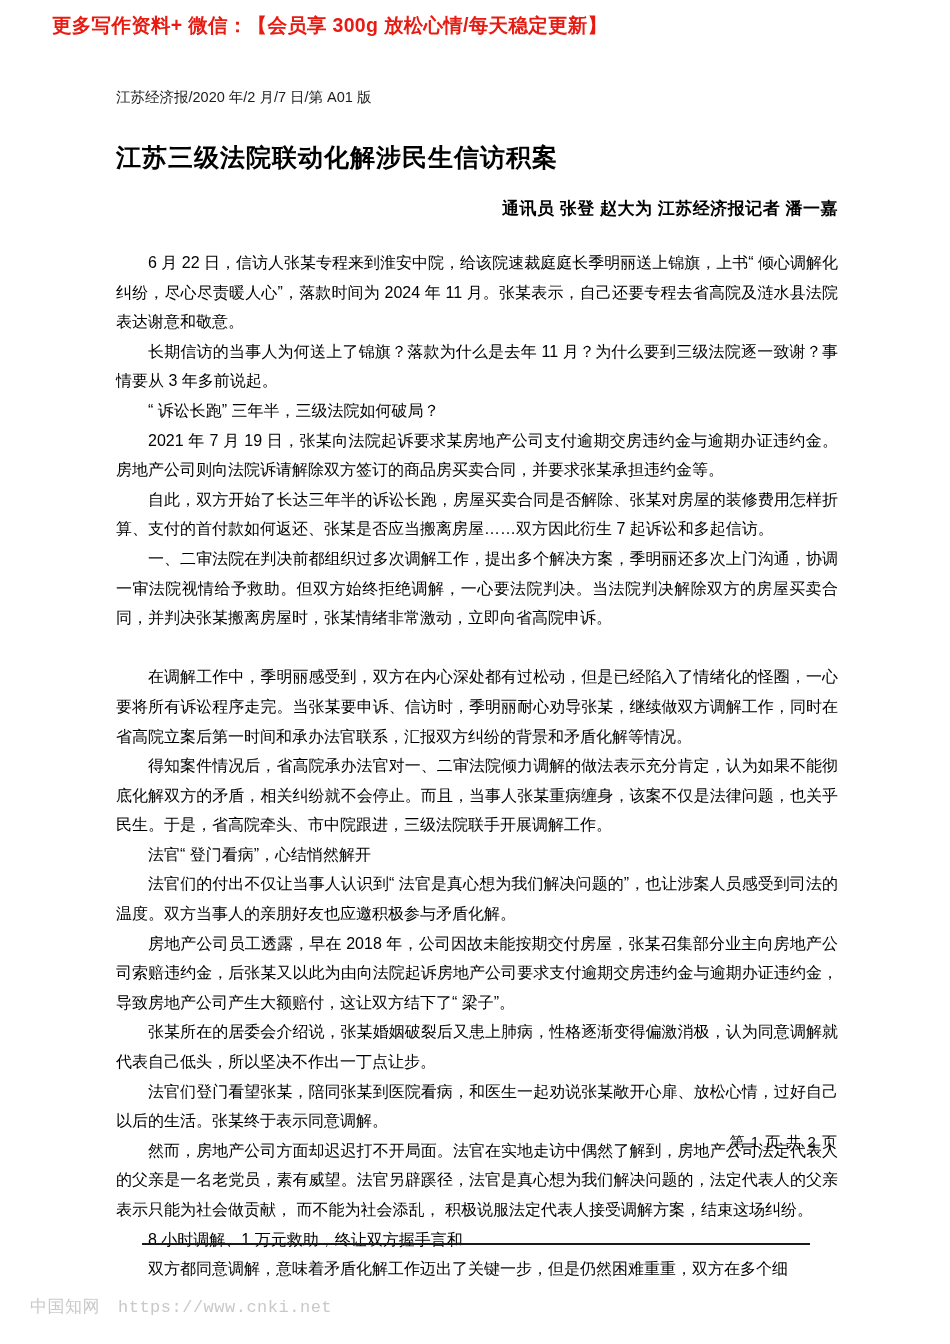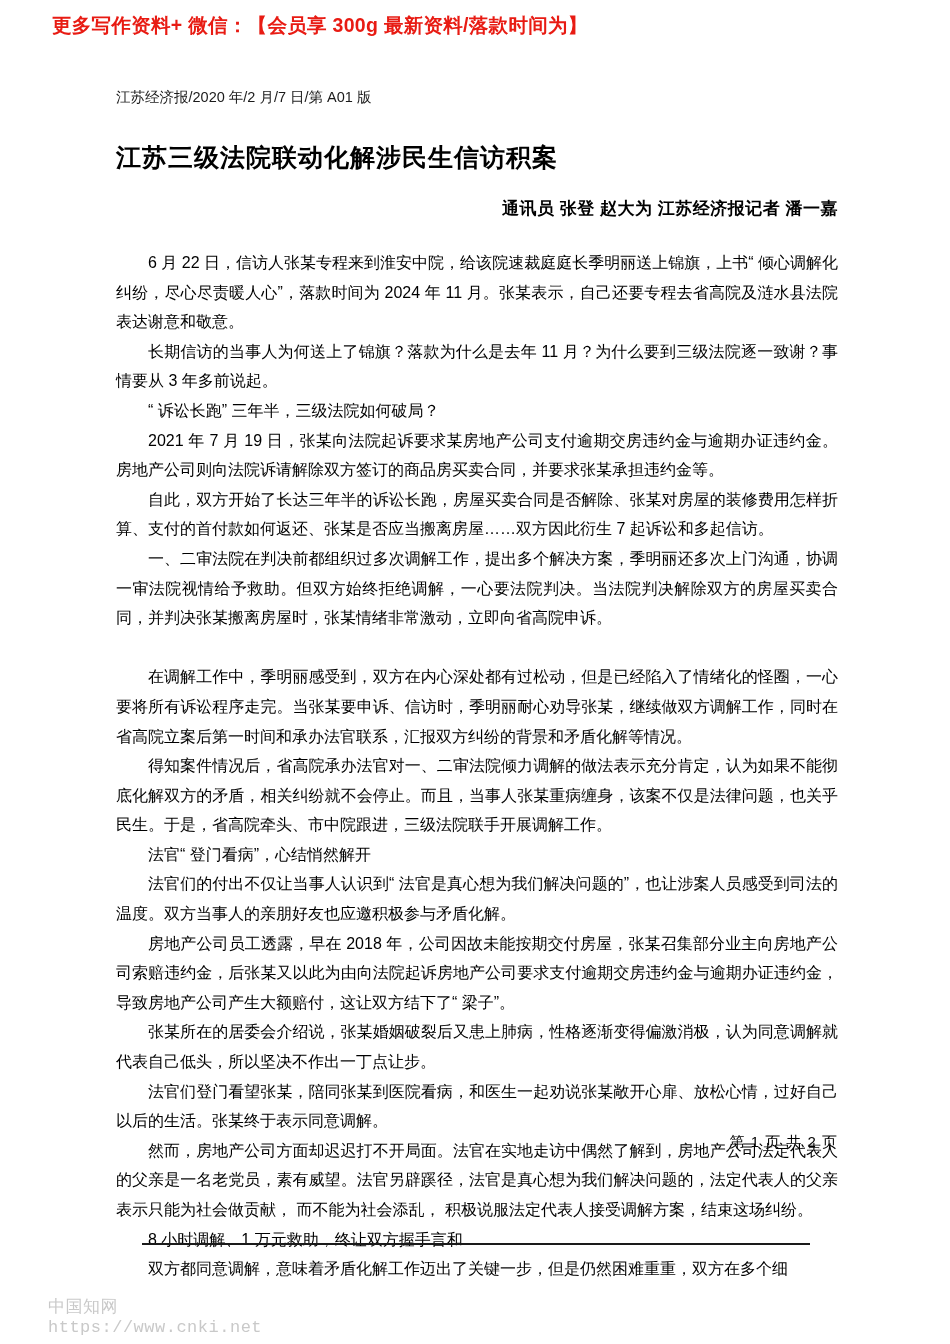--- a/index.html
+++ b/index.html
@@ -111,40 +111,39 @@
   }
 
   
   .watermark {
     position: absolute;
     left: 30px;
     top: 1295px;
     display: flex;
     align-items: baseline;
     color: #c9c9c9;
-    flex-direction: column;
   }
   .watermark .wm-name {
     font-family: "Liberation Sans", "DejaVu Sans", sans-serif;
     font-size: 17px;
     letter-spacing: 0.5px;
   }
   .watermark .wm-url {
     font-family: "Liberation Mono", "DejaVu Sans Mono", monospace;
     font-size: 17px;
     margin-left: 18px;
     letter-spacing: 0.5px;
   }
 </style>
 </head>
 <body>
 
 <div class="page">
 
-  <div class="promo-banner" style="color: rgb(232, 27, 19);">更多写作资料+ 微信：【会员享 300g 最新资料/落款时间为】</div>
+  <div class="promo-banner" style="color: rgb(232, 27, 19);">更多写作资料+ 微信：【会员享 300g 放松心情/每天稳定更新】</div>
 
   <div class="doc">
 
     <div class="source-line">江苏经济报/2020 年/2 月/7 日/第 A01 版</div>
 
     <h1 class="doc-title">江苏三级法院联动化解涉民生信访积案</h1>
 
     <div class="byline">通讯员  张登  赵大为  江苏经济报记者  潘一嘉</div>
 
     <div class="body-text" id="article-body">

